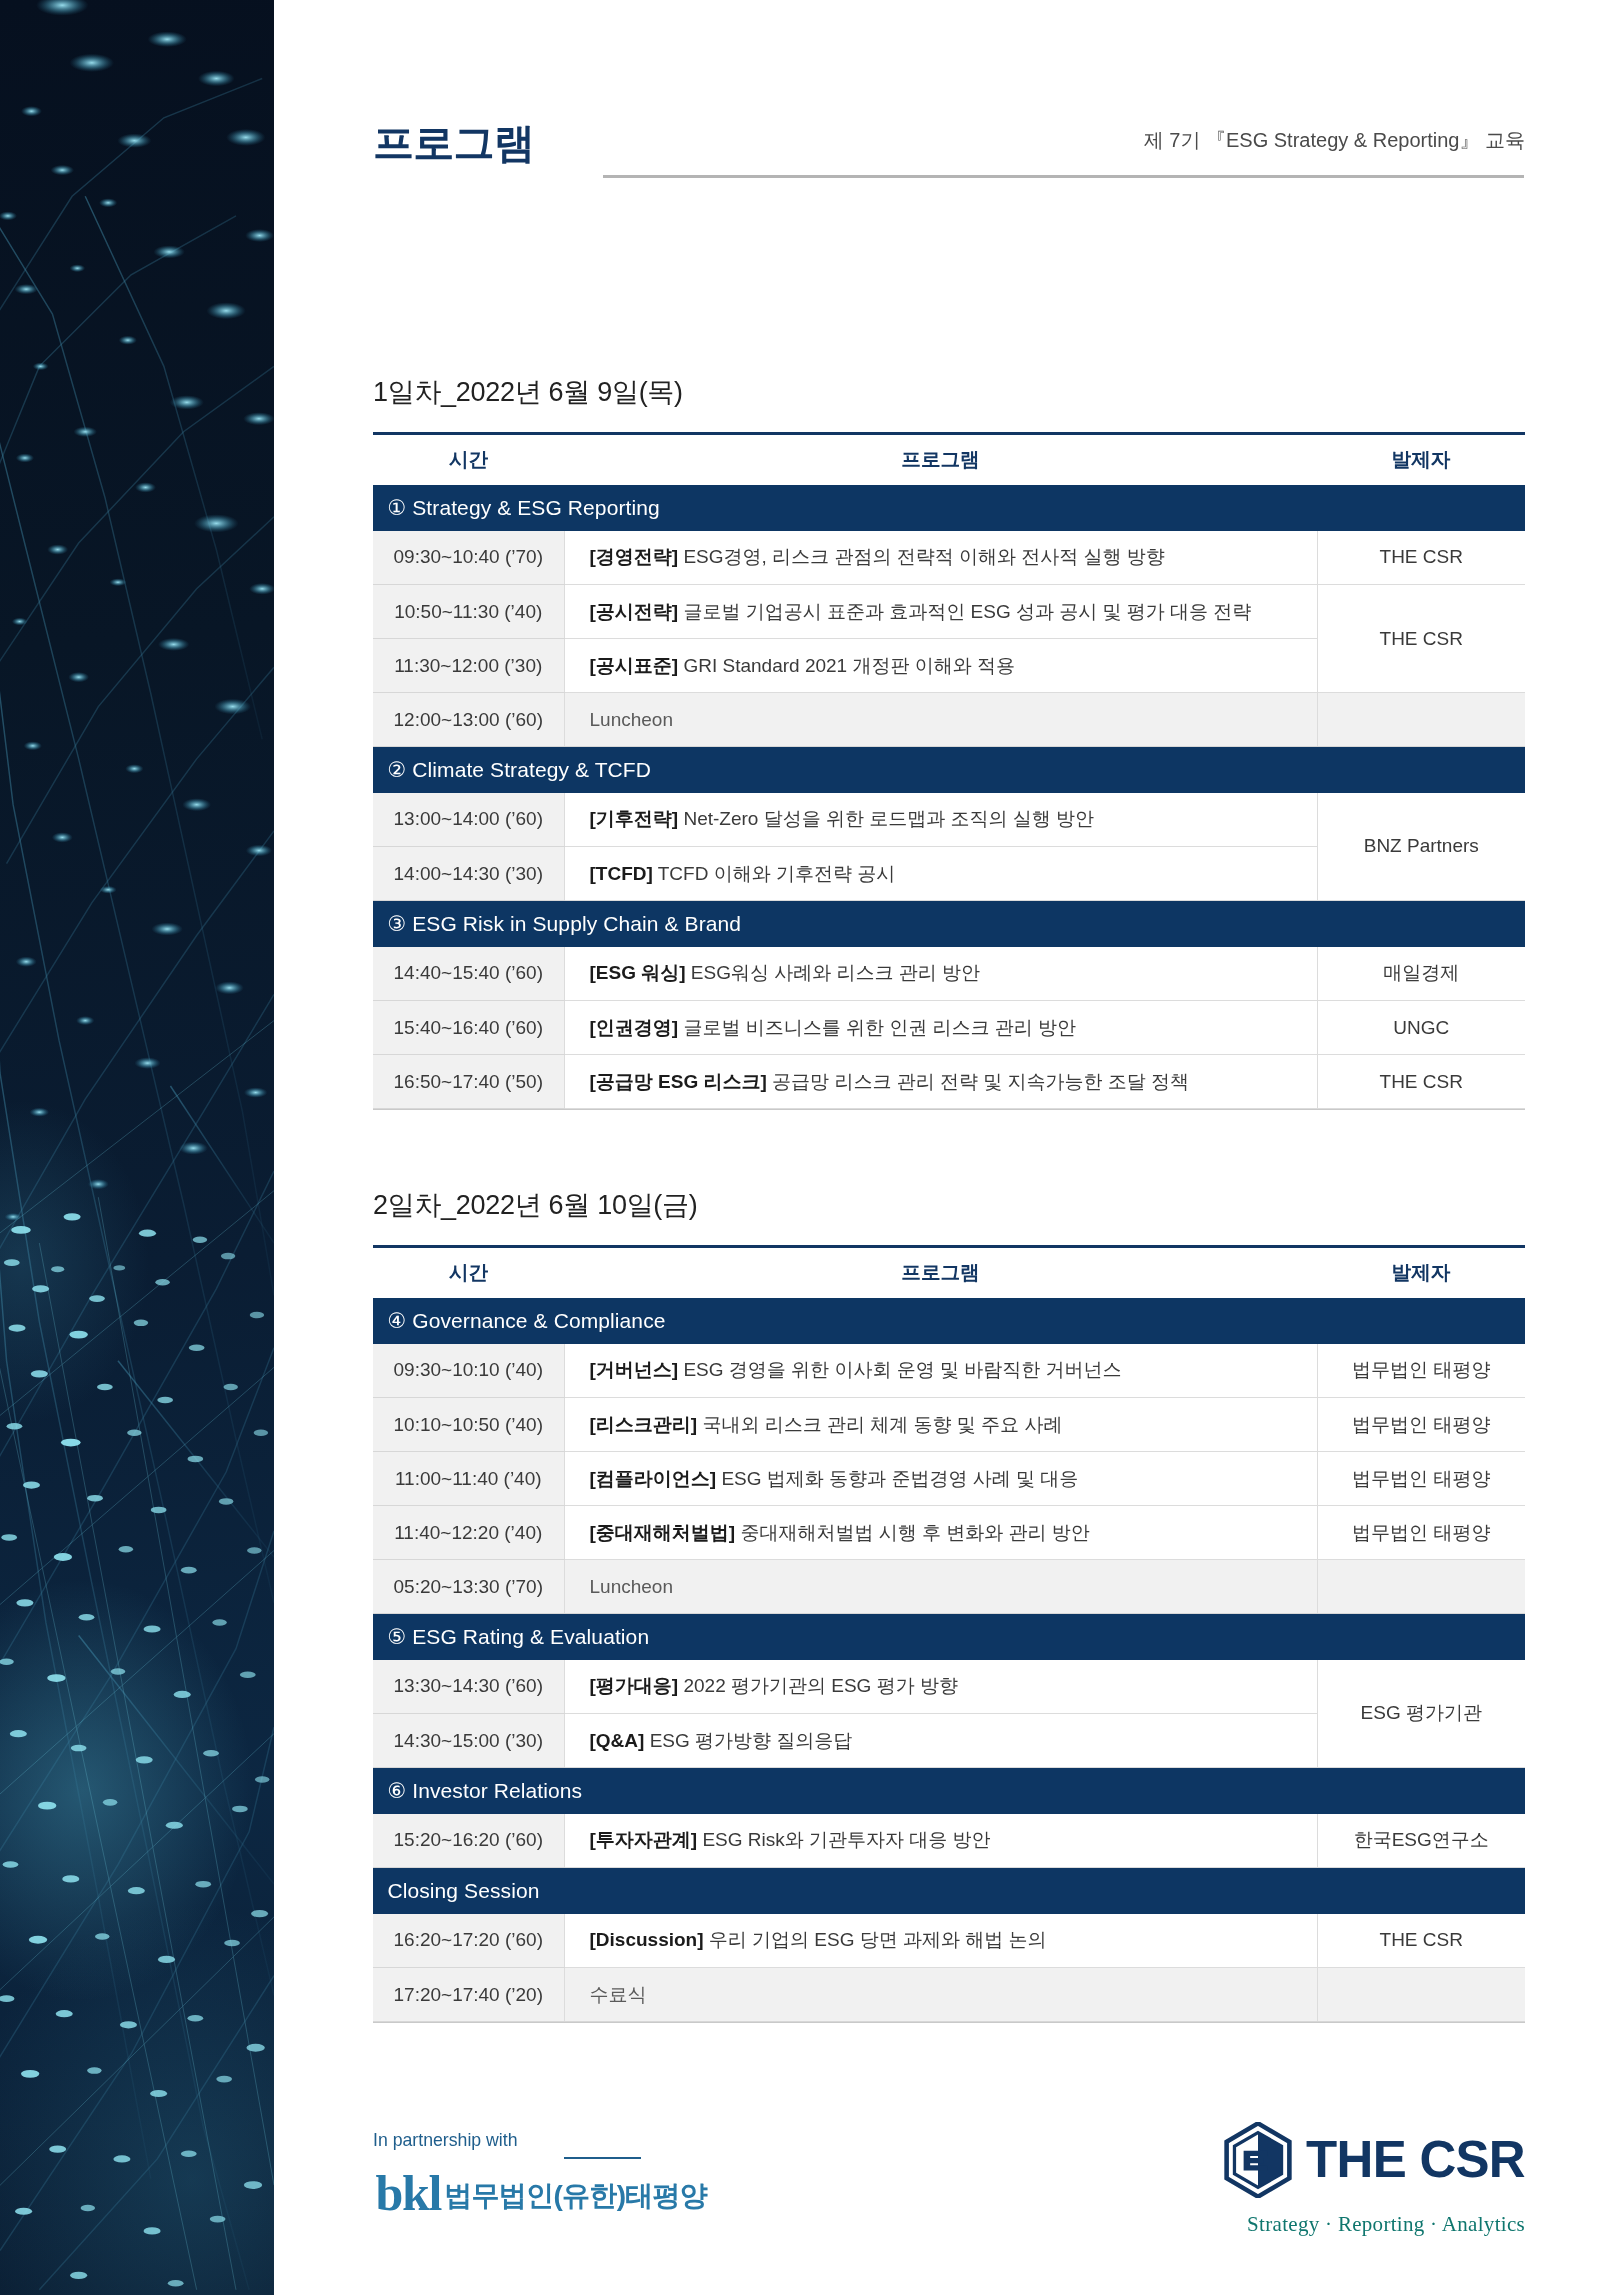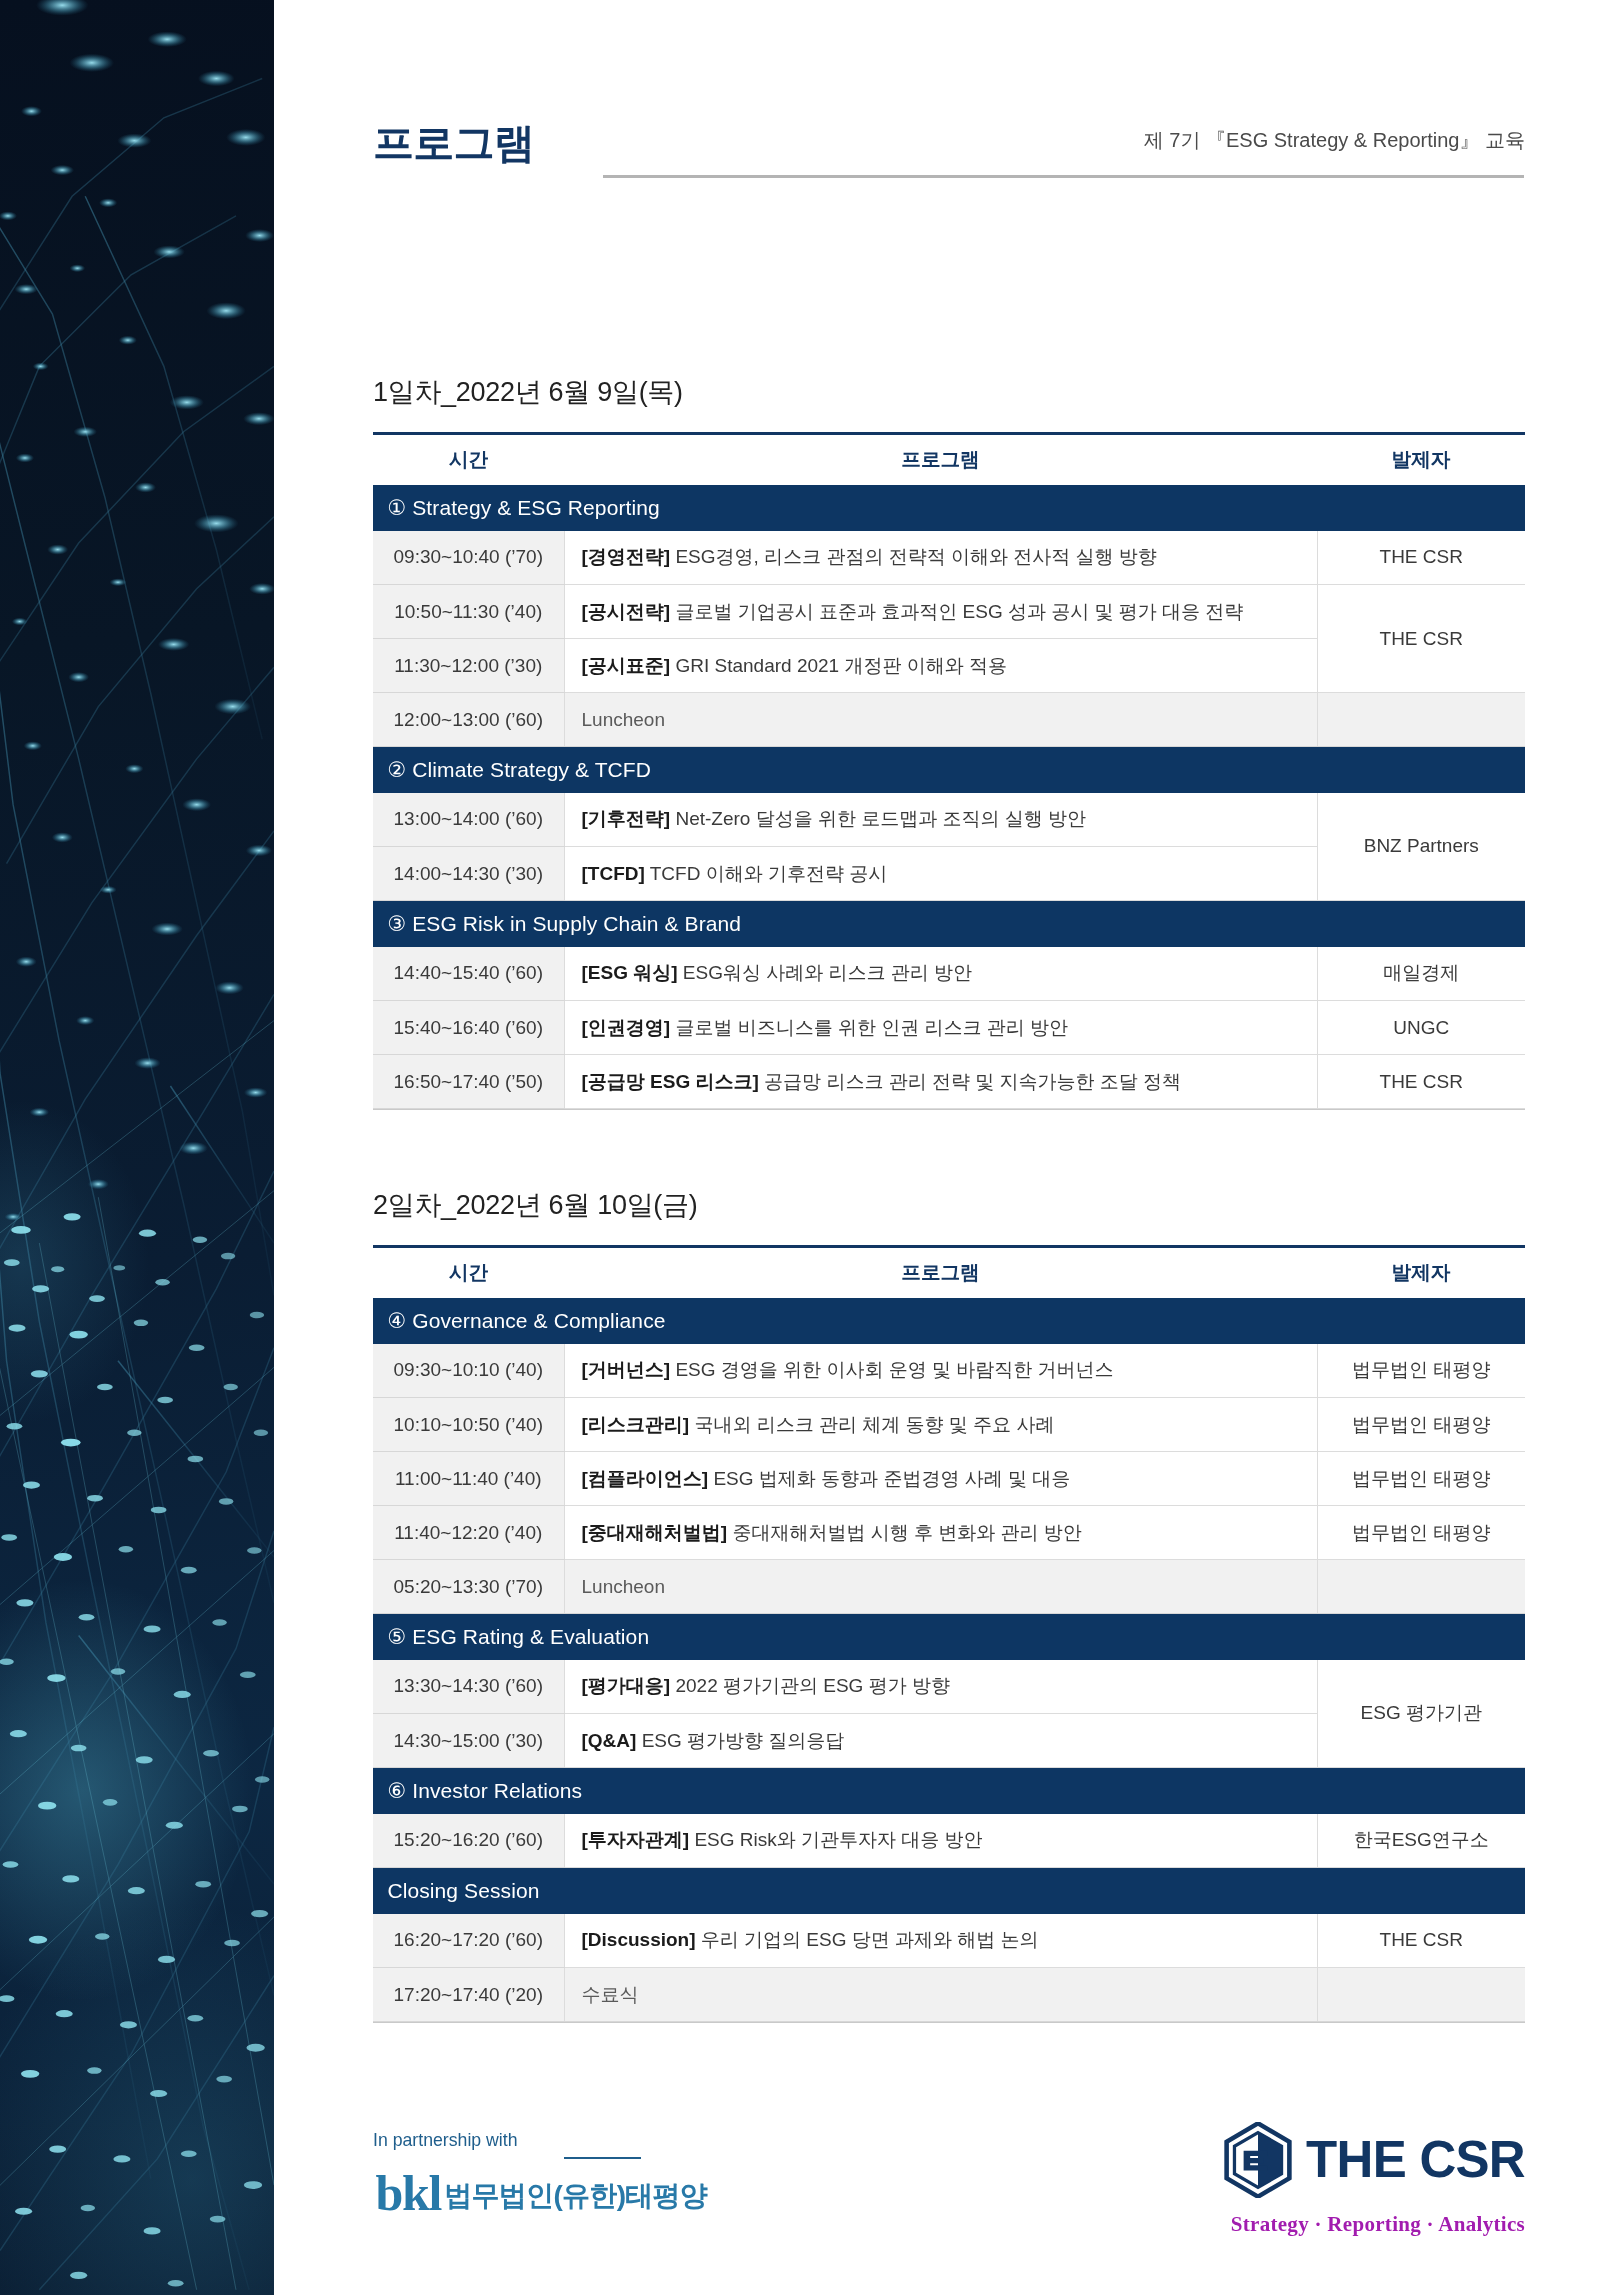--- a/index.html
+++ b/index.html
@@ -83,21 +83,21 @@
   td.time {
     background: #f1f1f1; color: #3a3a3a;
     font-size: 19px; text-align: center; vertical-align: middle;
     border-bottom: 1.3px solid #d7d7d7;
     border-right: 1.3px solid #dcdcdc;
     height: 54px;
   }
   td.prog {
     background: #ffffff; color: #3a3a3a;
     font-size: 19px; text-align: left; vertical-align: middle;
-    padding-left: 17px;
+    padding-left: 25px;
     border-bottom: 1.3px solid #dcdcdc;
     border-right: 1.3px solid #dcdcdc;
     height: 54px;
   }
   td.prog b { color: #1b1b1b; font-weight: 700; }
   td.spk {
     background: #ffffff; color: #3a3a3a;
     font-size: 19px; text-align: center; vertical-align: middle;
     border-bottom: 1.3px solid #dcdcdc;
   }
@@ -125,21 +125,21 @@
 
   .csr-logo { position: absolute; right: 0; top: 0; width: 314px; height: 137px; }
   .csr-top { position: absolute; right: 0; top: 2.6px; display: flex; align-items: center; gap: 14.4px; }
   .csr-hex { width: 68px; height: 76px; }
   .csr-word {
     font-size: 51px; font-weight: 700; color: #123663; letter-spacing: -0.7px; line-height: 1;
   }
   .csr-tag {
     position: absolute; right: 0; top: 93px;
     font-family: "Liberation Serif", "DejaVu Serif", serif;
-    font-size: 21px; font-weight: 700; color: #a21caf; letter-spacing: 0.3px; white-space: nowrap;
+    font-size: 21px; font-weight: 400; color: #0f766e; letter-spacing: 0.3px; white-space: nowrap;
   }
 </style>
 </head>
 <body>
 
 <div class="page">
 
   <div class="sidebar">
     <svg viewBox="0 0 418 3508" preserveAspectRatio="none" aria-hidden="true">
       <defs>

